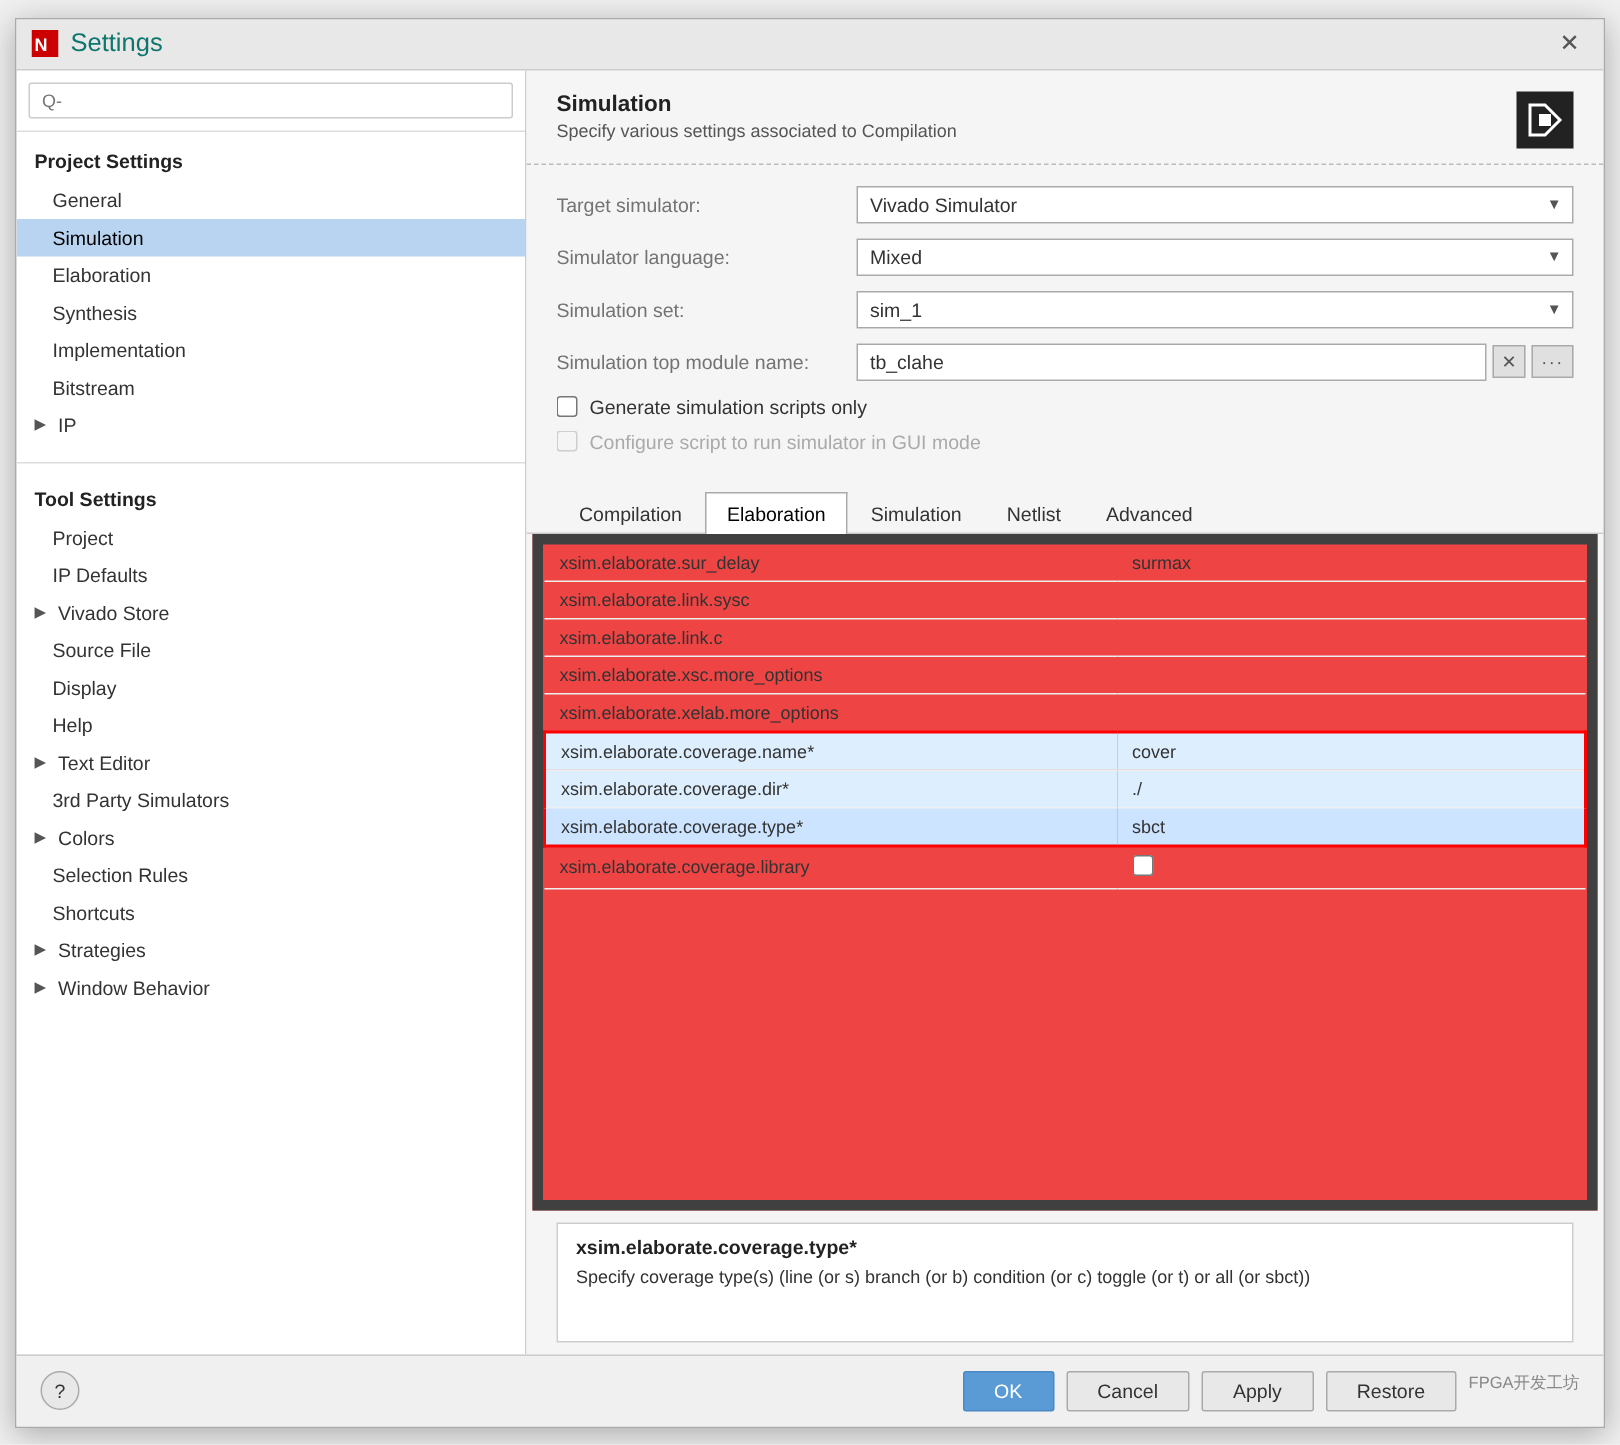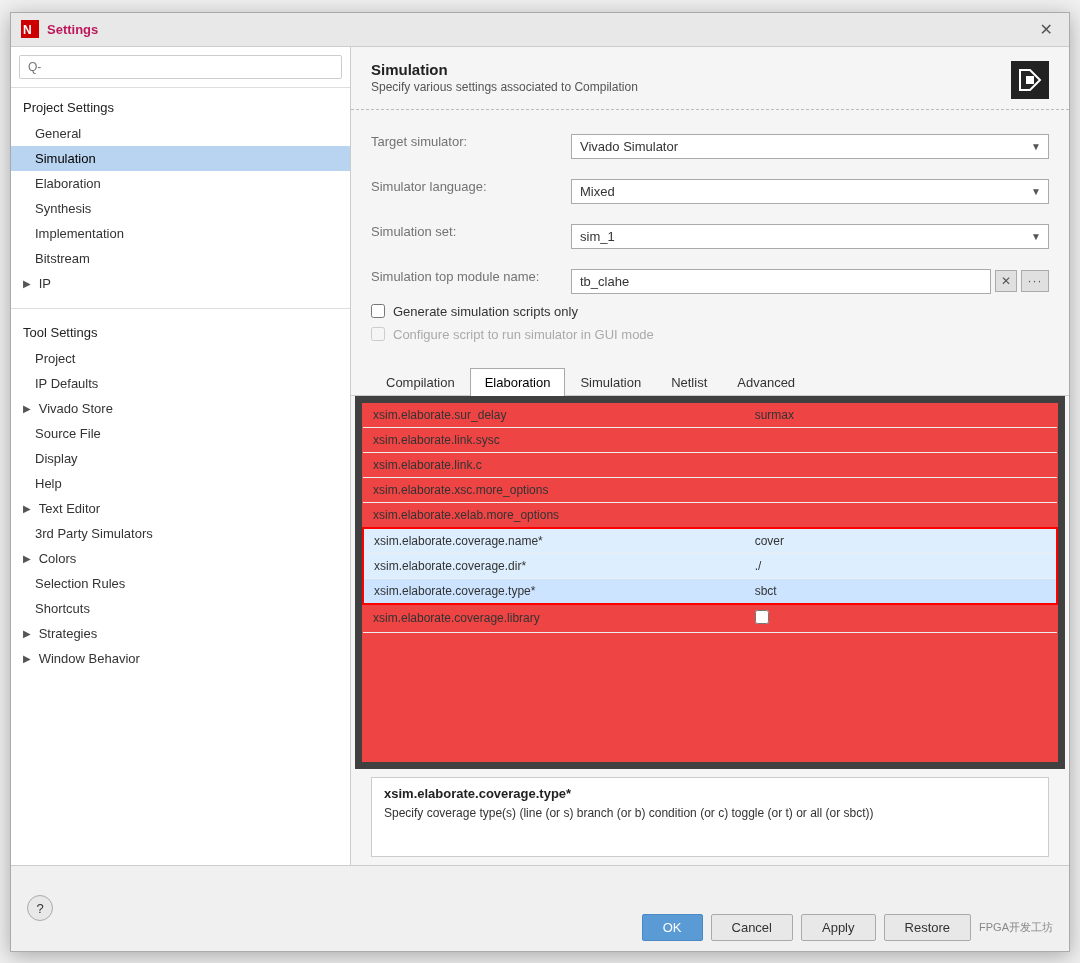--- a/index.html
+++ b/index.html
@@ -33,23 +33,23 @@
     .titlebar-left {
       display: flex;
       align-items: center;
       gap: 8px;
     }
     .titlebar-icon {
       width: 18px;
       height: 18px;
     }
     .titlebar-title {
-      font-size: 13px;
-      font-weight: bold;
-      color: #be185d;
+      font-size: 17px;
+      font-weight: normal;
+      color: #0f766e;
     }
     .titlebar-close {
       font-size: 16px;
       color: #555;
       cursor: pointer;
       padding: 2px 6px;
     }
 
     .main-content {
       display: flex;
@@ -75,21 +75,21 @@
       padding: 4px 8px;
       border: 1px solid #ccc;
       border-radius: 2px;
       font-size: 12px;
       color: #888;
     }
     .sidebar-section {
       padding: 8px 0;
     }
     .sidebar-section-title {
-      font-weight: normal;
+      font-weight: bold;
       font-size: 13px;
       color: #222;
       padding: 4px 12px 6px 12px;
     }
     .sidebar-item {
       padding: 5px 12px 5px 24px;
       cursor: pointer;
       color: #333;
       font-size: 13px;
       display: flex;
@@ -161,21 +161,20 @@
       margin-bottom: 10px;
     }
     .form-label {
       width: 200px;
       font-size: 13px;
       color: #737373;
       flex-shrink: 0;
     }
     .form-control {
       flex: 1;
-      margin-top: 10px;
     }
     .select-wrapper {
       position: relative;
       display: inline-flex;
       align-items: center;
       width: 100%;
     }
     .select-field {
       width: 100%;
       padding: 4px 28px 4px 8px;
@@ -352,23 +351,21 @@
       background: #e8e8e8;
       display: flex;
       align-items: center;
       justify-content: center;
       font-size: 13px;
       cursor: pointer;
       color: #333;
     }
     .footer-right {
       display: flex;
-      align-items: center;
       gap: 8px;
-      margin-top: 38px;
     }
     .btn {
       padding: 5px 20px;
       font-size: 13px;
       cursor: pointer;
       border-radius: 2px;
     }
     .btn-primary {
       background: #5b9bd5;
       color: #fff;

